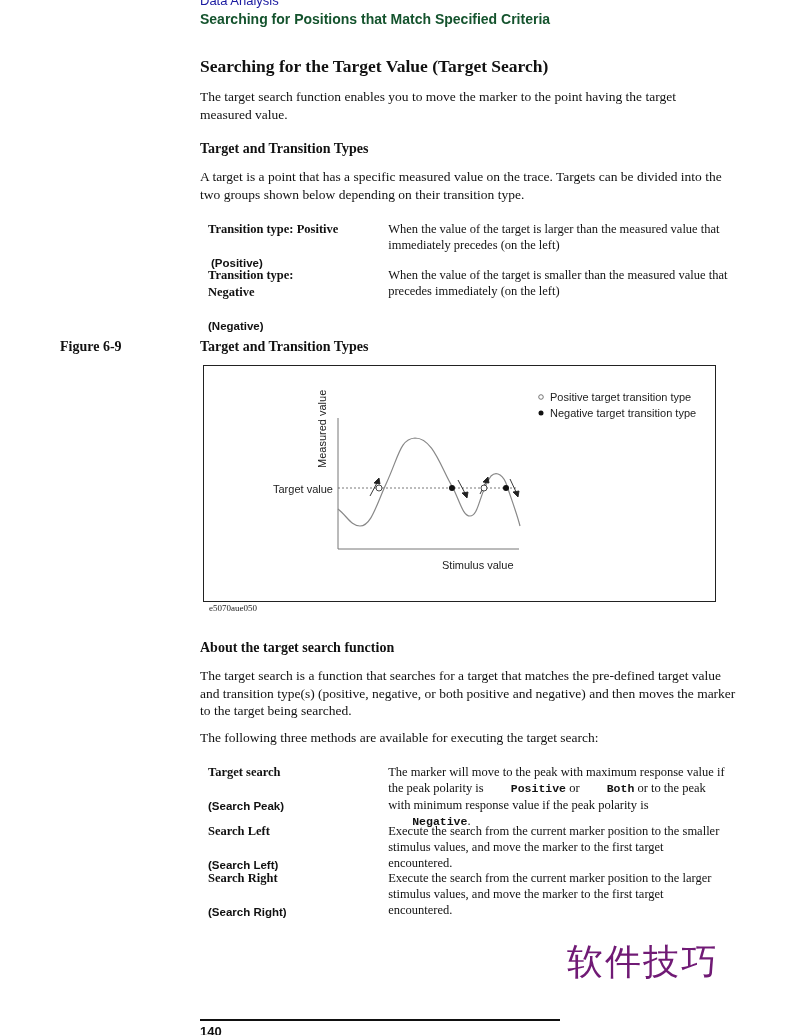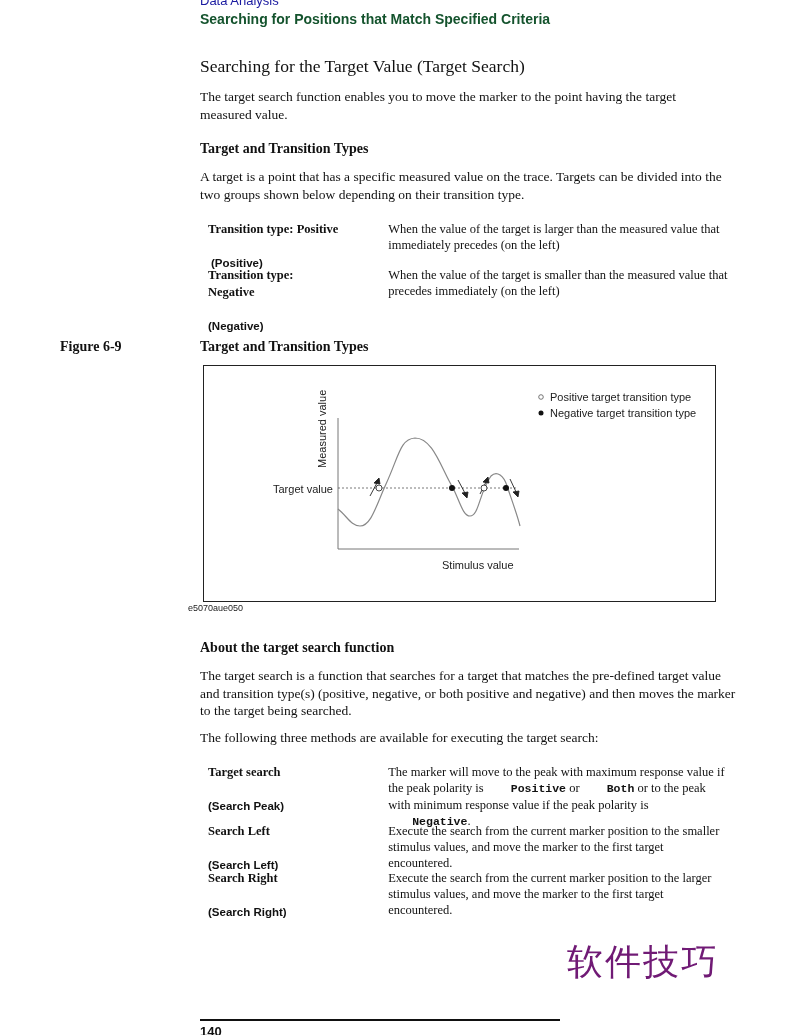--- a/index.html
+++ b/index.html
@@ -1,32 +1,32 @@
 <!DOCTYPE html>
 <html><head>
 <meta charset="utf-8">
 <style>
   html, body { margin: 0; padding: 0; background: #ffffff; }
   body { width: 800px; height: 1035px; position: relative; overflow: hidden;
          font-family: "Liberation Serif", serif; color: #111; }
   .abs { position: absolute; }
   .hdr1 { left: 200px; top: -7px; font-family: "Liberation Sans", sans-serif; font-size: 13px; color: #1a1aa0; }
   .hdr2 { left: 200px; top: 11px; font-family: "Liberation Sans", sans-serif; font-size: 14px; font-weight: bold; color: #14532d; }
-  .h1 { left: 200px; top: 56px; font-size: 17.5px; font-weight: normal; text-align: center; }
+  .h1 { left: 200px; top: 56px; font-size: 17.5px; font-weight: bold; text-align: center; }
   .body { font-size: 13.5px; line-height: 17.5px; width: 530px; left: 200px; }
   .h2 { left: 200px; font-size: 14px; font-weight: bold; }
   .defrow { left: 208px; width: 520px; display: flex; gap: 32px; }
   .term { width: 157px; font-size: 12.5px; font-weight: bold; line-height: 17px; }
   .term .sans { font-family: "Liberation Sans", sans-serif; font-size: 11.5px; margin-top: 17px; }
   .desc { width: 360px; font-size: 12.5px; line-height: 16px; }
   .desc b { font-family: Liberation Mono, monospace; font-size: 11.5px; margin-left: 24px; }
   .fig-label { left: 60px; top: 339px; font-size: 14px; font-weight: bold; }
   .fig-title { left: 200px; top: 339px; font-size: 14px; font-weight: bold; }
   .figbox { left: 203px; top: 365px; width: 513px; height: 237px; border: 1.5px solid #222; box-sizing: border-box; }
-  .figid { left: 188px; top: 603px; font-family: Liberation Sans, sans-serif; font-size: 9px; color: #222; }
+  .figid { left: 209px; top: 603px; font-family: Liberation Serif, serif; font-size: 9px; color: #222; }
   .footline { left: 200px; top: 1019px; width: 360px; height: 2px; background: #111; }
   .pagenum { left: 200px; top: 1024px; font-family: "Liberation Sans", sans-serif; font-size: 13px; font-weight: bold; }
   .watermark { left: 567px; top: 938px; font-family: "DejaVu Sans", sans-serif; font-size: 36px; color: #701a75; letter-spacing: 2px; }
   svg text { font-family: "Liberation Sans", sans-serif; }
 </style>
 </head>
 <body>
 
 <div class="abs hdr1">Data Analysis</div>
 <div class="abs hdr2">Searching for Positions that Match Specified Criteria</div>

